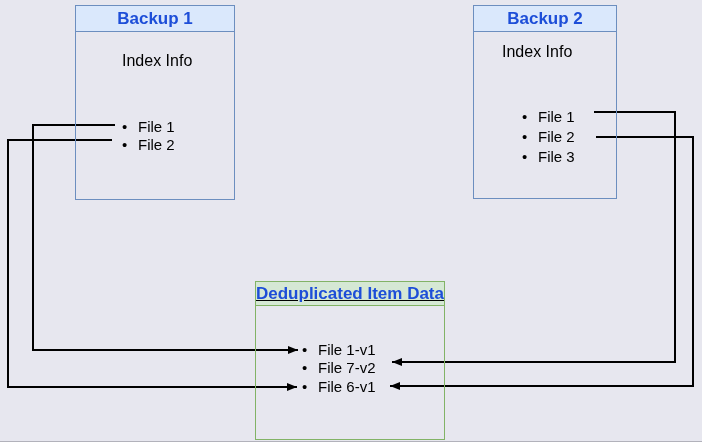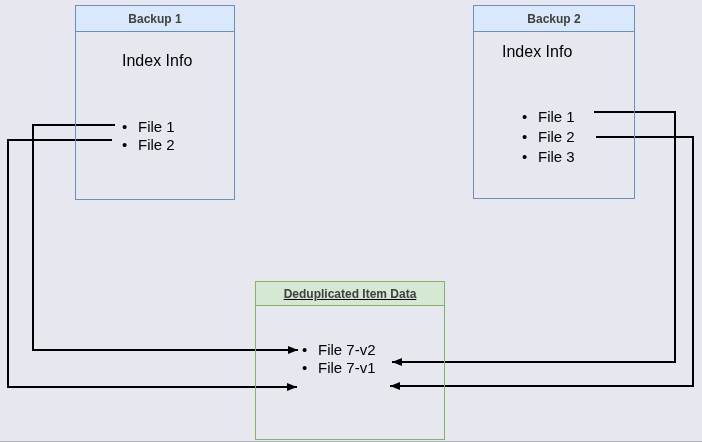--- a/index.html
+++ b/index.html
@@ -20,21 +20,21 @@
   .node{
     position:absolute;
     border:1.5px solid;
     box-sizing:border-box;
     background:transparent;
   }
   .node.blue{border-color:#6c8ebf;}
   .node.green{border-color:#82b366;text-decoration:underline;}
   .node-title{
     display:flex;align-items:center;justify-content:center;
-    font-weight:bold;font-size:12px;color:#404040;
+    font-weight:bold;font-size:17px;color:#1d4ed8;
     box-sizing:border-box;
     border-bottom:1.5px solid;
   }
   .blue .node-title{background:#dae8fc;border-bottom-color:#6c8ebf;height:26px;}
   .green .node-title{background:#d5e8d4;border-bottom-color:#82b366;height:24px;}
   .node-body{position:relative;width:100%;}
   .node-label{
     position:absolute;
     font-size:16px;line-height:18px;color:#000;white-space:nowrap;
   }
@@ -84,21 +84,21 @@
           <span>File 1</span>
         </li>
         <li>
           <span class="bullet"></span>
           <span>File 2</span>
         </li>
       </ul>
     </div>
   </div>
 
-  <div class="node blue" style="left:473px;top:5px;width:162px;height:194px;">
+  <div class="node blue" style="left:473px;top:5px;width:144px;height:194px;">
     <div class="node-title">Backup 2</div>
     <div class="node-body">
       <div class="node-label" style="left:28px;top:11px;">Index Info</div>
       <ul class="file-list b2-list" style="left:48px;top:74px;">
         <li>
           <span class="bullet"></span>
           <span>File 1</span>
         </li>
         <li>
           <span class="bullet"></span>
@@ -111,24 +111,28 @@
       </ul>
     </div>
   </div>
 
   <div class="node green" style="left:255px;top:281px;width:190px;height:159px;">
     <div class="node-title">Deduplicated Item Data</div>
     <div class="node-body">
       <ul class="file-list dedup-list" style="left:46px;top:34px;">
         <li>
           <span class="bullet"></span>
+          <span>File 1-v1</span>
+        </li>
+        <li>
+          <span class="bullet"></span>
           <span>File 7-v2</span>
         </li>
         <li>
           <span class="bullet"></span>
-          <span>File 7-v1</span>
+          <span>File 6-v1</span>
         </li>
       </ul>
     </div>
   </div>
 
   <div class="bottom-edge"></div>
 </div>
 
 </body></html>

